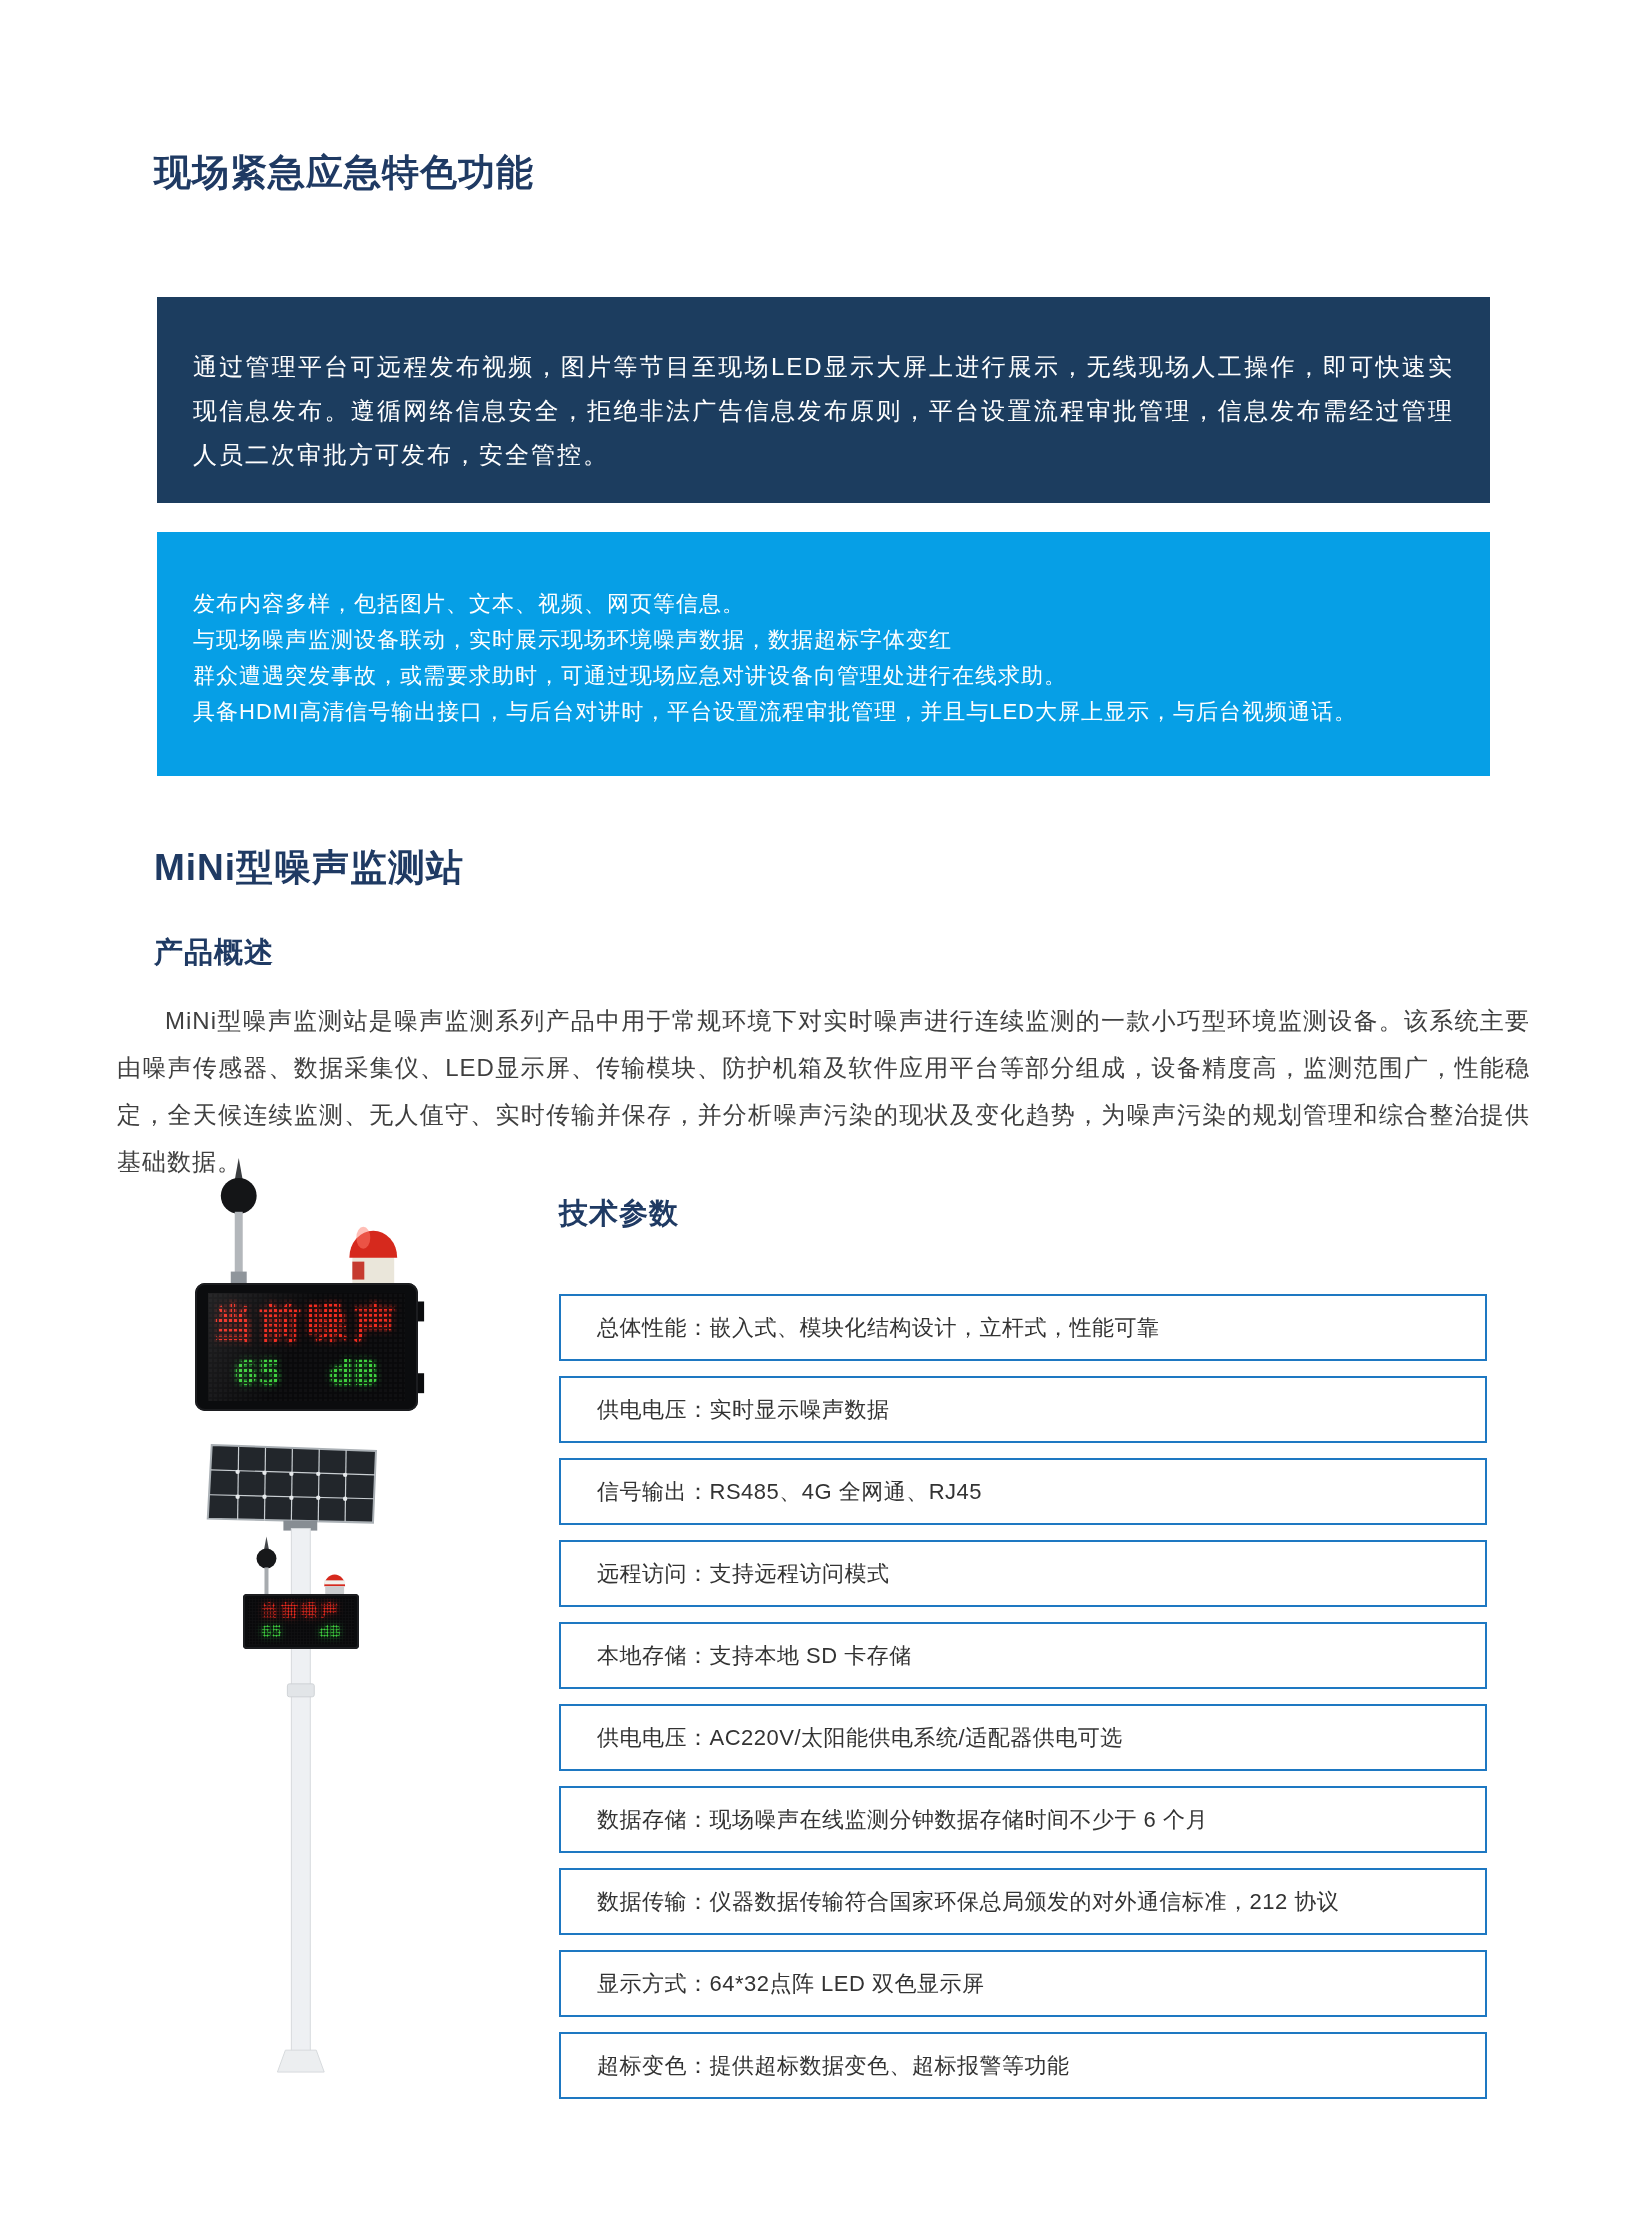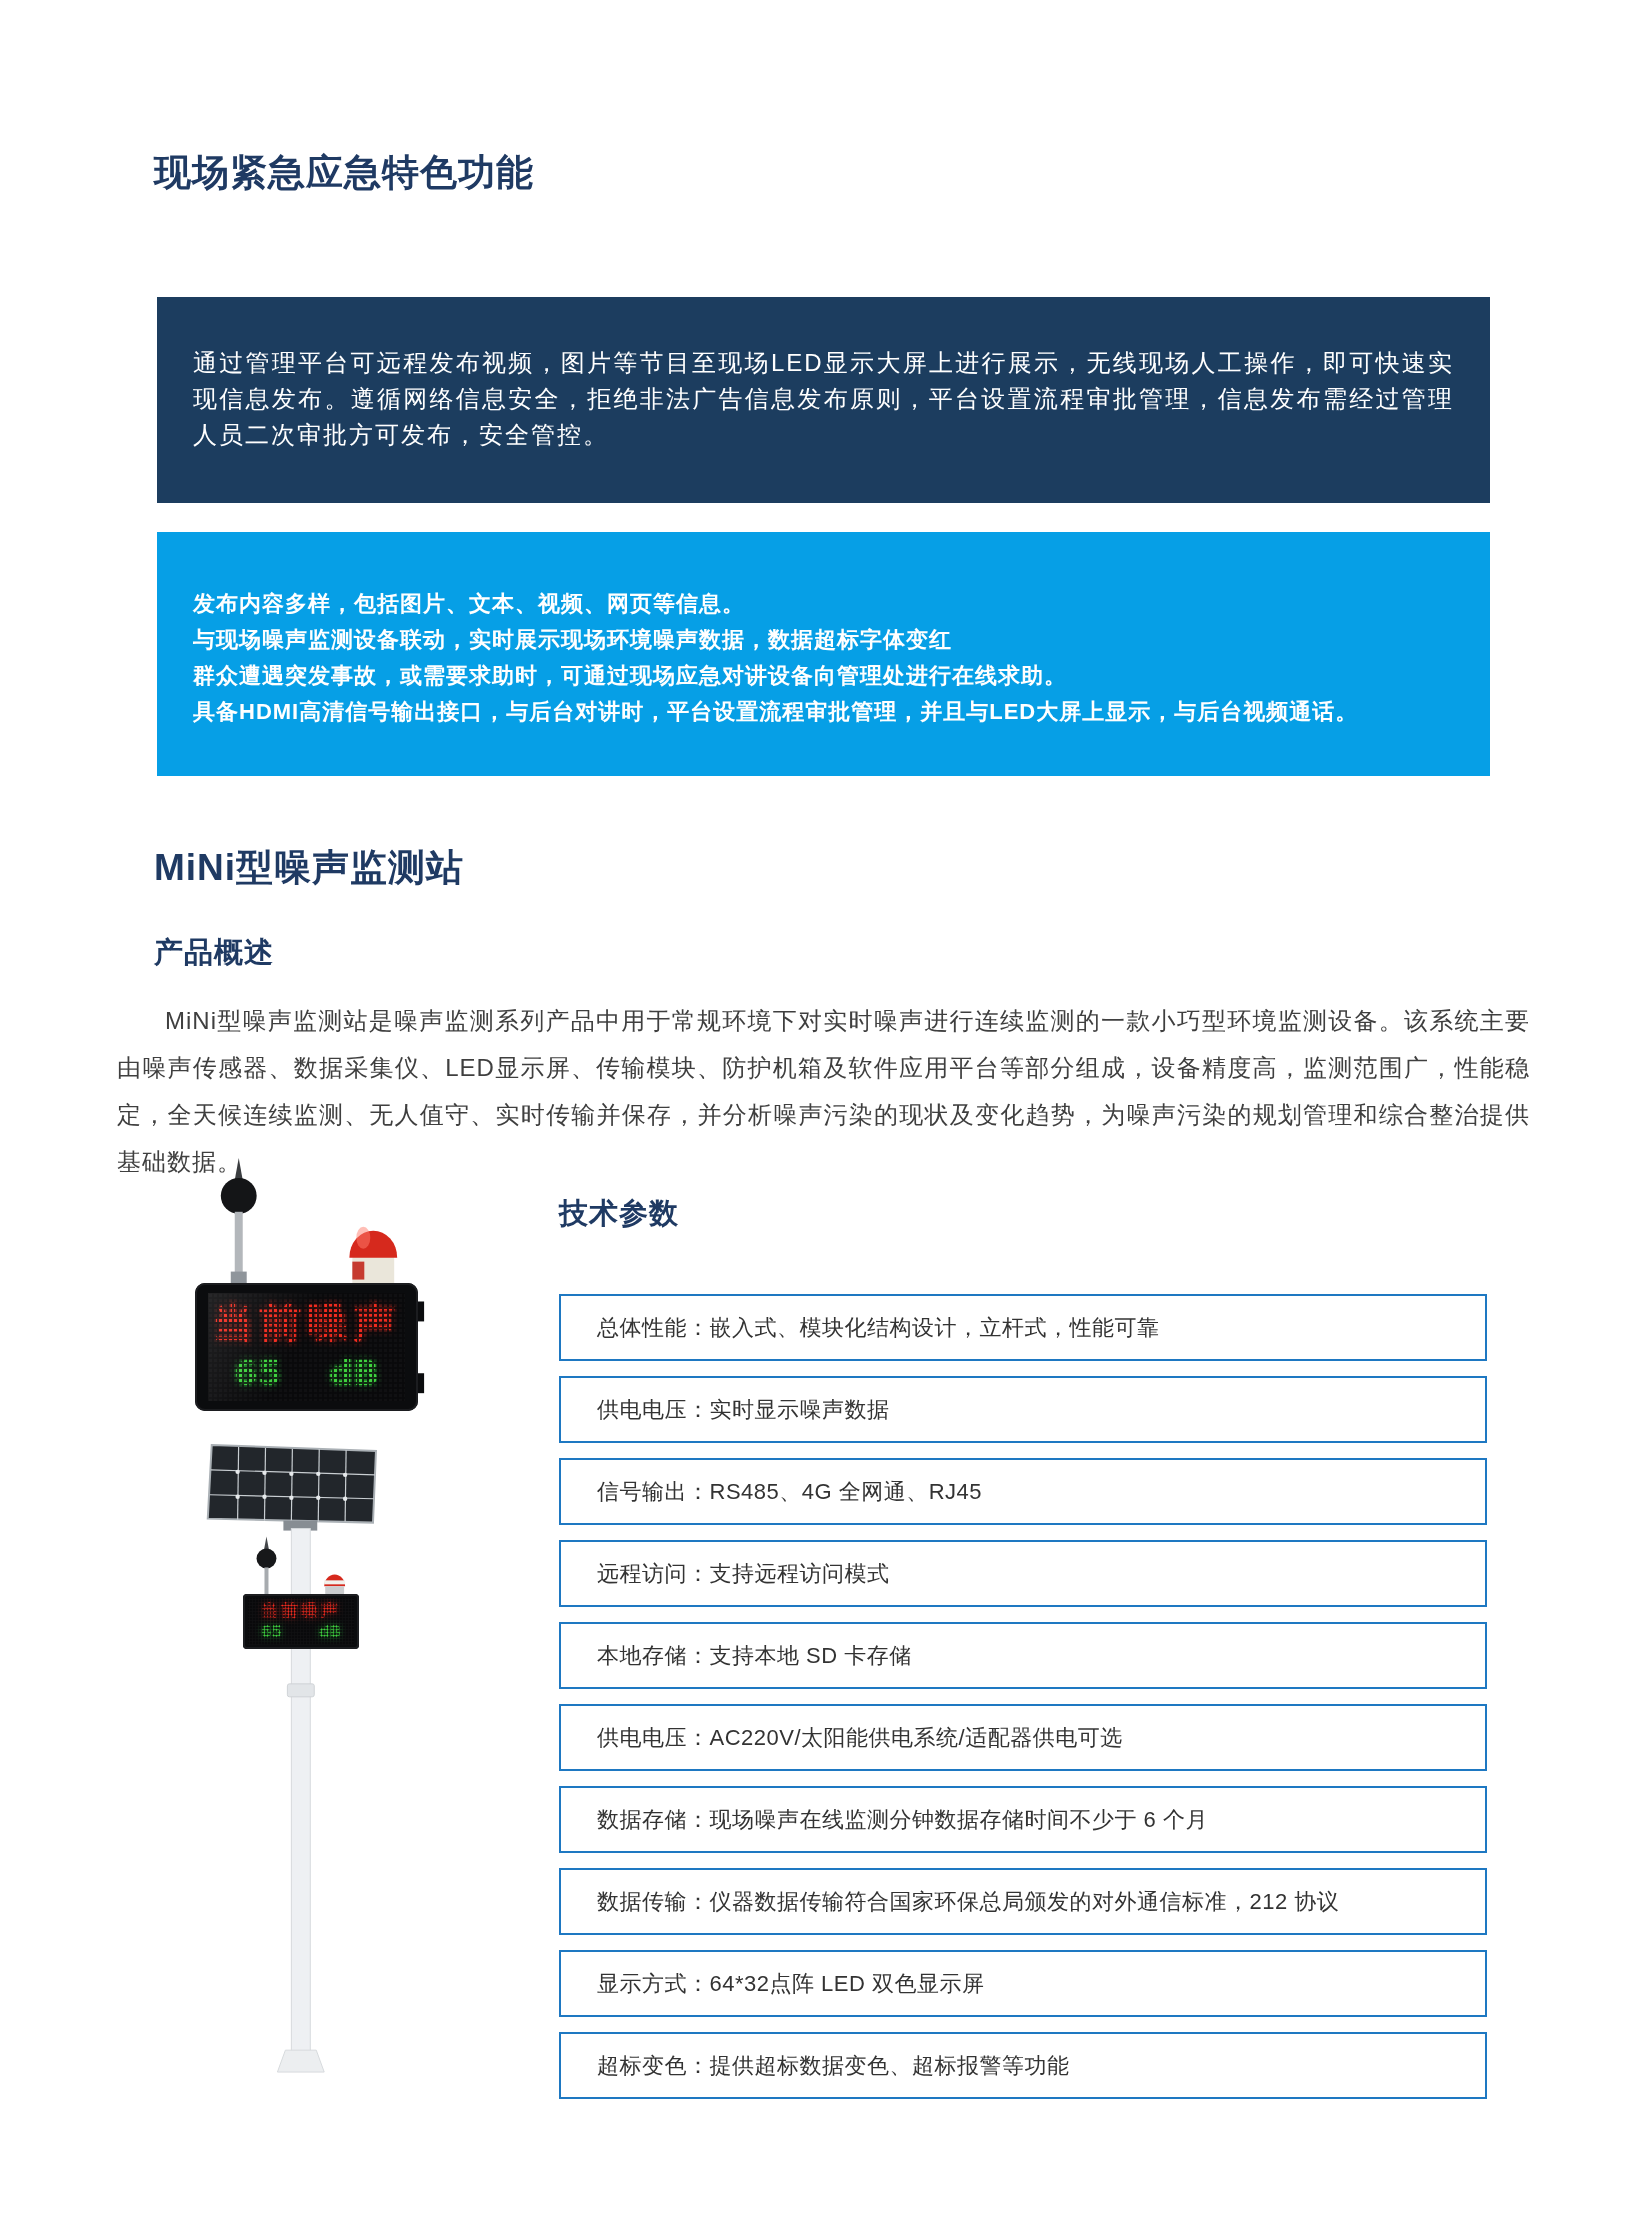--- a/index.html
+++ b/index.html
@@ -11,26 +11,26 @@
   .h2 { position:absolute; color:#1f3a63; font-weight:700; font-size:29px; line-height:38px; letter-spacing:1px; }
 
   .pos-title-emergency { left:154px; top:137px;margin-top:12px; }
   .pos-title-mini      { left:154px; top:844px; }
   .pos-title-overview  { left:154px; top:933px; }
   .pos-title-params    { left:559px; top:1194px; }
 
   .darkbox {
     position:absolute; left:157px; top:297px; width:1333px; height:206px;
     background:#1c3d5f; color:#ffffff; padding:48px 36px 0 36px;
-    font-size:24px; line-height:36px; letter-spacing:2px; text-align:justify;
+    font-size:24px; line-height:44px; letter-spacing:2px; text-align:justify;
   }
   .lightbox {
     position:absolute; left:157px; top:532px; width:1333px; height:244px;
     background:#069fe6; color:#ffffff; padding:54px 36px 0 36px;
-    font-size:22px; letter-spacing:1px;font-weight:bold;
+    font-size:22px; letter-spacing:1px;
   }
   .lightbox .lb-line { line-height:36px; white-space:nowrap; }
 
   .overview-par {
     position:absolute; left:117px; top:997px; width:1413px;
     color:#3f3f3f; font-size:24px; line-height:47px; letter-spacing:1px;
     text-align:justify; text-indent:2em;
   }
 
   

